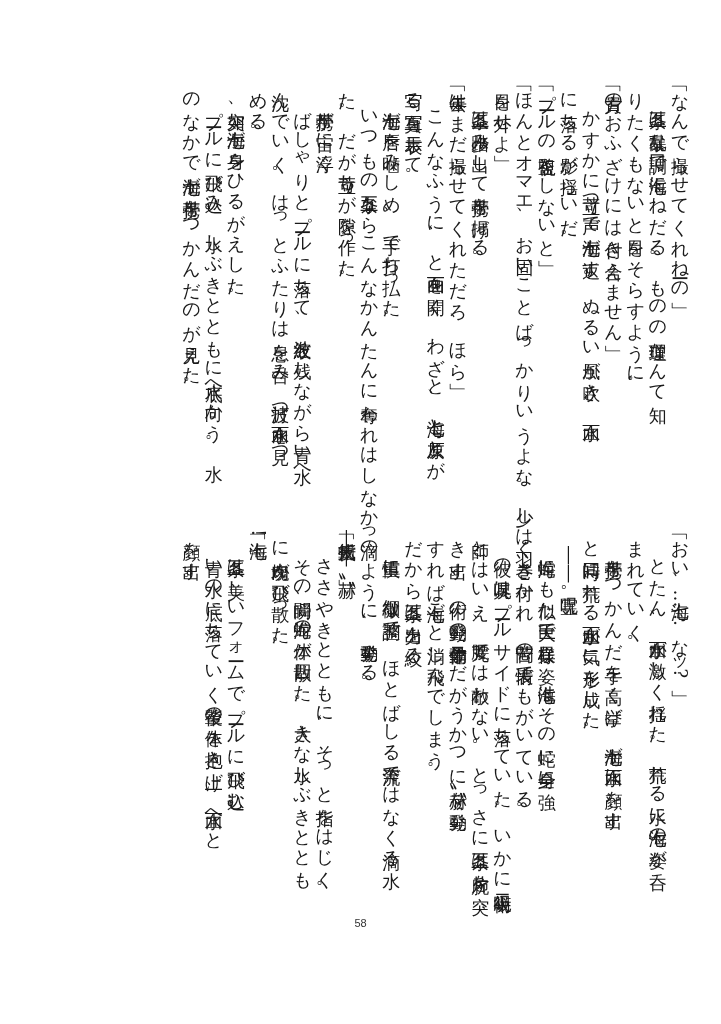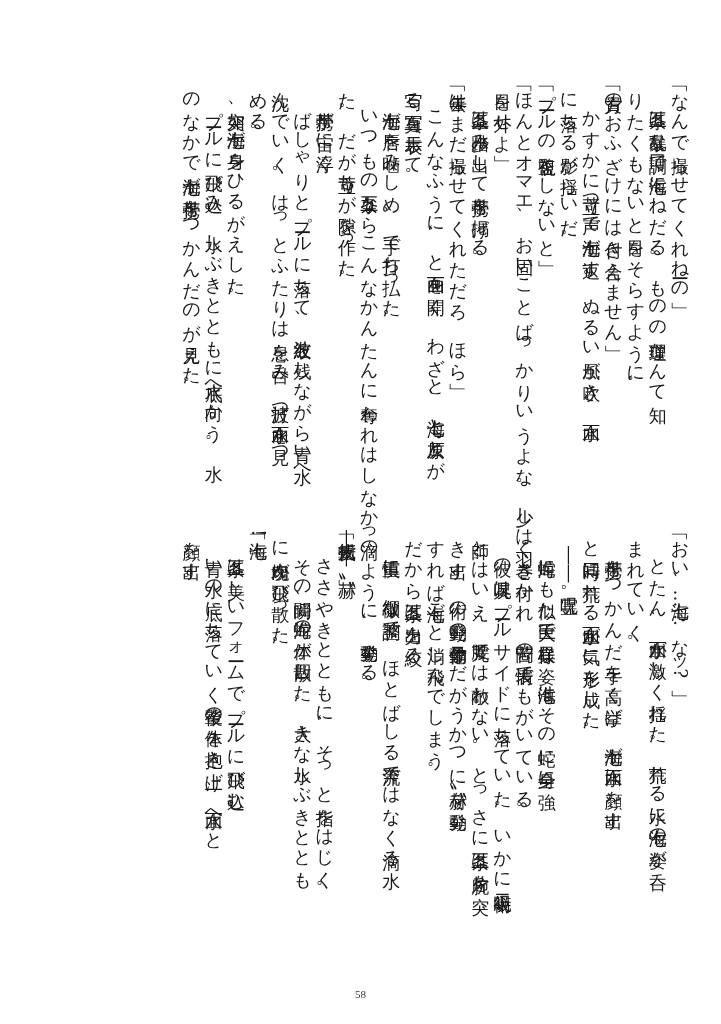--- a/index.html
+++ b/index.html
@@ -4,22 +4,22 @@
   <style>
     html, body { margin:0; padding:0; background:#ffffff; }
     body { width:721px; height:1024px; position:relative; overflow:hidden;
            font-family: "DejaVu Serif", "Liberation Serif", serif; color:#1a1a1a; }
     .block { position:absolute; writing-mode: vertical-rl; -webkit-writing-mode: vertical-rl;
              font-size:18px; line-height:22.2px; letter-spacing:0.4px; }
     .block-top { right:30px; top:80px; height:396px; width:620px; }
     .block-bottom { right:30px; top:528px; height:396px; width:620px; }
     .line { display:block; white-space:nowrap; }
     .indent { padding-top:18px; }
-    .page-number { position:absolute; left:0; width:721px; top:988px; text-align:center;
-                   font-size:11px; color:#333; font-family:Liberation Serif, serif; }
+    .page-number { position:absolute; left:0; width:721px; top:917px; text-align:center;
+                   font-size:11px; color:#333; font-family:Liberation Sans, sans-serif; }
   </style>
 </head>
 <body>
 
 <div>
   <div class="block block-top" id="top">
       <span class="line">「なんで撮らせてくれねーの」</span>
       <span class="line indent">五条は乱暴な口調で七海にねだる。ものの道理なんて知</span>
       <span class="line">りたくもないと目をそらすように。</span>
       <span class="line">「貴方のおふざけには付き合えません」</span>

